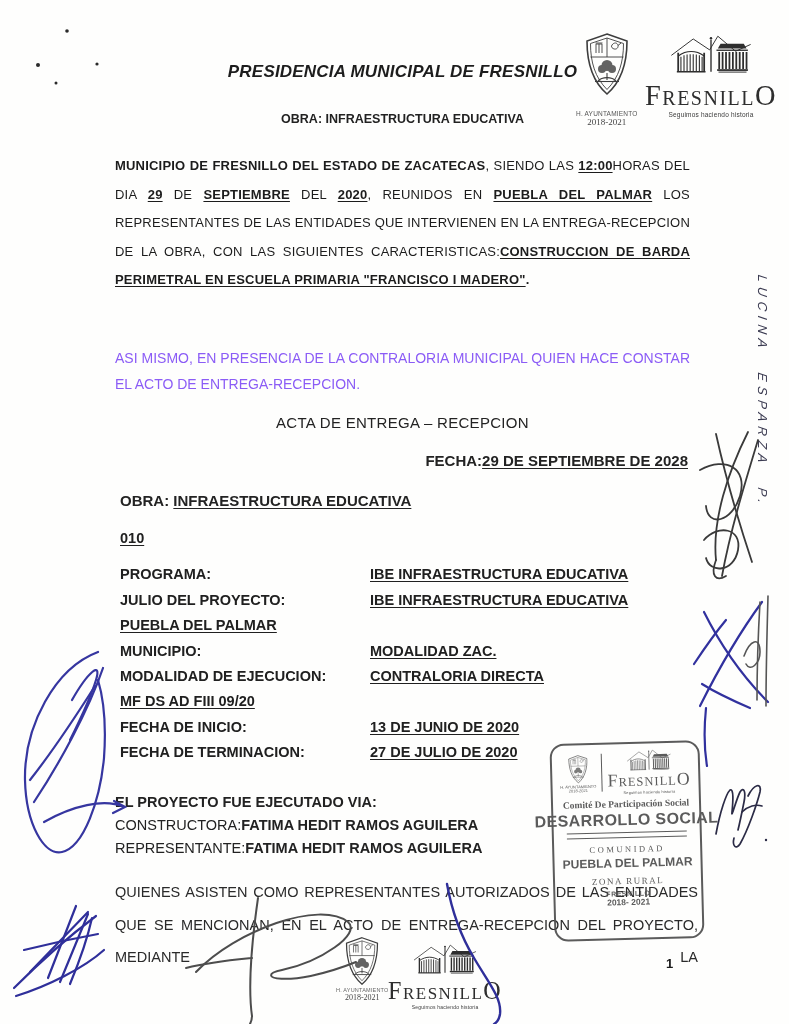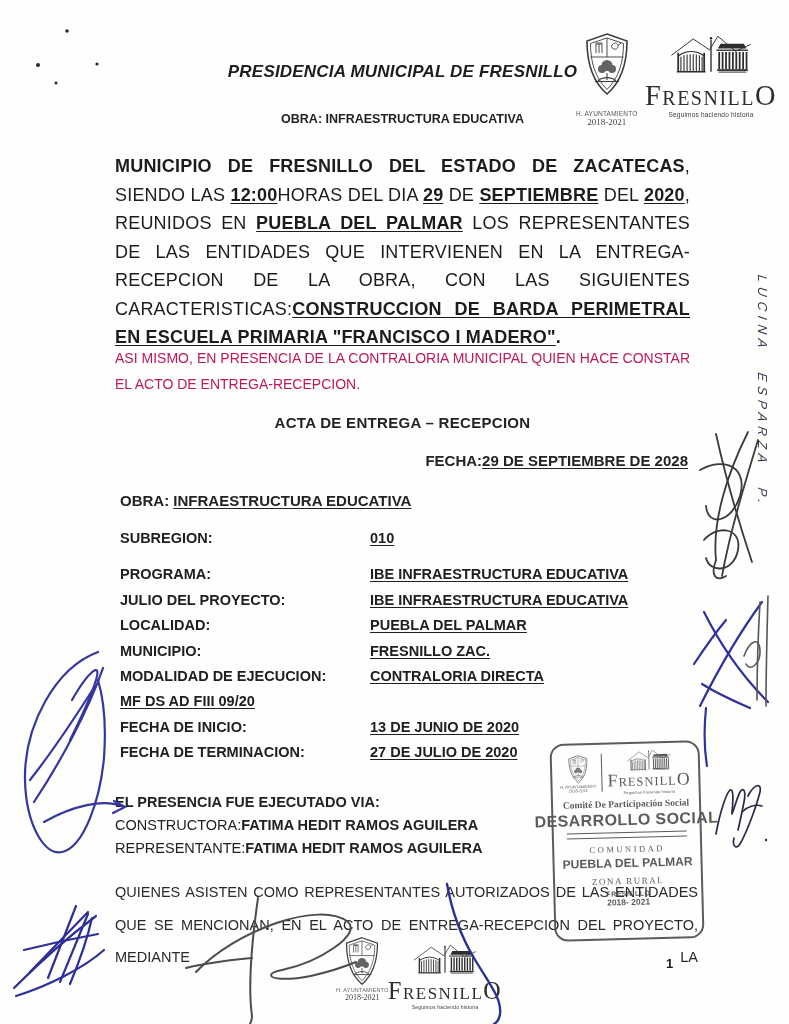--- a/index.html
+++ b/index.html
@@ -24,24 +24,24 @@
   .hdr-crest{left:576px;top:20px;}
   .hdr-flogo{left:645px;top:28px;}
   .hdr-flogo .logo-name{font-size:20px;}
   .ftr-crest{left:336px;top:937px;}
   .ftr-crest .cap1{font-size:5.5px;color:#666;}
   .ftr-crest .cap2{font-size:8px;}
   .ftr-flogo{left:388px;top:941px;}
   .ftr-flogo .logo-name{font-size:17px;}
   .ftr-flogo .tagline{font-size:5px;}
   
-  .intro{left:115px;top:152px;width:575px;font-size:18px;line-height:28.5px;text-align:justify;
+  .intro{left:115px;top:152px;width:575px;font-size:13px;line-height:28.5px;text-align:justify;
          letter-spacing:.2px;color:#1c1c1c;}
-  .asimismo{left:115px;top:345px;width:575px;font-size:14px;line-height:26px;text-align:justify;color:#be185d;}
-  .acta{left:115px;top:414px;width:575px;text-align:center;font-weight:700;font-size:15px;letter-spacing:.3px;}
+  .asimismo{left:115px;top:345px;width:575px;font-size:14px;line-height:26px;text-align:justify;color:#8b5cf6;}
+  .acta{left:115px;top:414px;width:575px;text-align:center;font-weight:400;font-size:15px;letter-spacing:.3px;}
   .fecha{right:101px;top:452px;font-size:15px;}
   .obra{left:120px;top:492px;font-size:15px;}
   .fields{left:120px;top:530px;}
   .field-row{display:flex;height:25.4px;font-size:14.5px;font-weight:700;color:#202020;}
   .field-row .f-label{width:250px;}
   .field-row .f-value{text-decoration:underline;text-underline-offset:2px;}
   .field-row.gap-after{margin-bottom:11px;}
   .ejecutado{left:115px;top:791px;font-size:14.5px;line-height:23px;color:#222;}
   .ejecutado .title{font-weight:700;}
   .quienes{left:115px;top:876px;width:583px;font-size:14.5px;line-height:32.5px;text-align:justify;
@@ -142,58 +142,56 @@
   </div>
 
   <div class="abs intro"><span class="b">MUNICIPIO DE FRESNILLO DEL ESTADO DE ZACATECAS</span><span>, SIENDO LAS </span><span class="b u">12:00</span><span>HORAS DEL DIA </span><span class="b u">29</span><span> DE </span><span class="b u">SEPTIEMBRE</span><span> DEL </span><span class="b u">2020</span><span>, REUNIDOS EN </span><span class="b u">PUEBLA DEL PALMAR</span><span> LOS REPRESENTANTES DE LAS ENTIDADES QUE INTERVIENEN EN LA ENTREGA-RECEPCION DE LA OBRA, CON LAS SIGUIENTES CARACTERISTICAS:</span><span class="b u">CONSTRUCCION DE BARDA PERIMETRAL EN ESCUELA PRIMARIA "FRANCISCO I MADERO"</span><span class="b">.</span></div>
   <div class="abs asimismo">ASI MISMO, EN PRESENCIA DE LA CONTRALORIA MUNICIPAL QUIEN HACE CONSTAR EL ACTO DE ENTREGA-RECEPCION.</div>
   <div class="abs acta">ACTA DE ENTREGA – RECEPCION</div>
   <div class="abs fecha"><span class="b">FECHA:</span><span class="b u">29 DE SEPTIEMBRE DE 2028</span></div>
   <div class="abs obra"><span class="b">OBRA: </span><span class="b u">INFRAESTRUCTURA EDUCATIVA</span></div>
 
   <div class="abs fields">
       <div class="field-row gap-after">
-        <span class="f-label">SUBREGION:</span>
         <span class="f-value">010</span>
       </div>
       <div class="field-row">
         <span class="f-label">PROGRAMA:</span>
         <span class="f-value">IBE INFRAESTRUCTURA EDUCATIVA</span>
       </div>
       <div class="field-row">
         <span class="f-label">JULIO DEL PROYECTO:</span>
         <span class="f-value">IBE INFRAESTRUCTURA EDUCATIVA</span>
       </div>
       <div class="field-row">
-        <span class="f-label">LOCALIDAD:</span>
         <span class="f-value">PUEBLA DEL PALMAR</span>
       </div>
       <div class="field-row">
         <span class="f-label">MUNICIPIO:</span>
-        <span class="f-value">FRESNILLO ZAC.</span>
+        <span class="f-value">MODALIDAD ZAC.</span>
       </div>
       <div class="field-row">
         <span class="f-label">MODALIDAD DE EJECUCION:</span>
         <span class="f-value">CONTRALORIA DIRECTA</span>
       </div>
       <div class="field-row">
         <span class="f-value">MF DS AD FIII 09/20</span>
       </div>
       <div class="field-row">
         <span class="f-label">FECHA DE INICIO:</span>
         <span class="f-value">13 DE JUNIO DE 2020</span>
       </div>
       <div class="field-row">
         <span class="f-label">FECHA DE TERMINACION:</span>
         <span class="f-value">27 DE JULIO DE 2020</span>
       </div>
     </div>
 
   <div class="abs ejecutado">
-    <div class="title">EL PRESENCIA FUE EJECUTADO VIA:</div>
+    <div class="title">EL PROYECTO FUE EJECUTADO VIA:</div>
     <div><span>CONSTRUCTORA:</span><span class="b">FATIMA HEDIT RAMOS AGUILERA</span></div>
     <div><span>REPRESENTANTE:</span><span class="b">FATIMA HEDIT RAMOS AGUILERA</span></div>
   </div>
 
   <div class="abs quienes">QUIENES ASISTEN COMO REPRESENTANTES AUTORIZADOS DE LAS ENTIDADES QUE SE MENCIONAN, EN EL ACTO DE ENTREGA-RECEPCION DEL PROYECTO, MEDIANTE LA</div>
 
   <div class="abs stamp">
     <div class="stamp-logos">
       <div class="mini-crest">
         <svg width="20" height="32" preserveAspectRatio="none">

